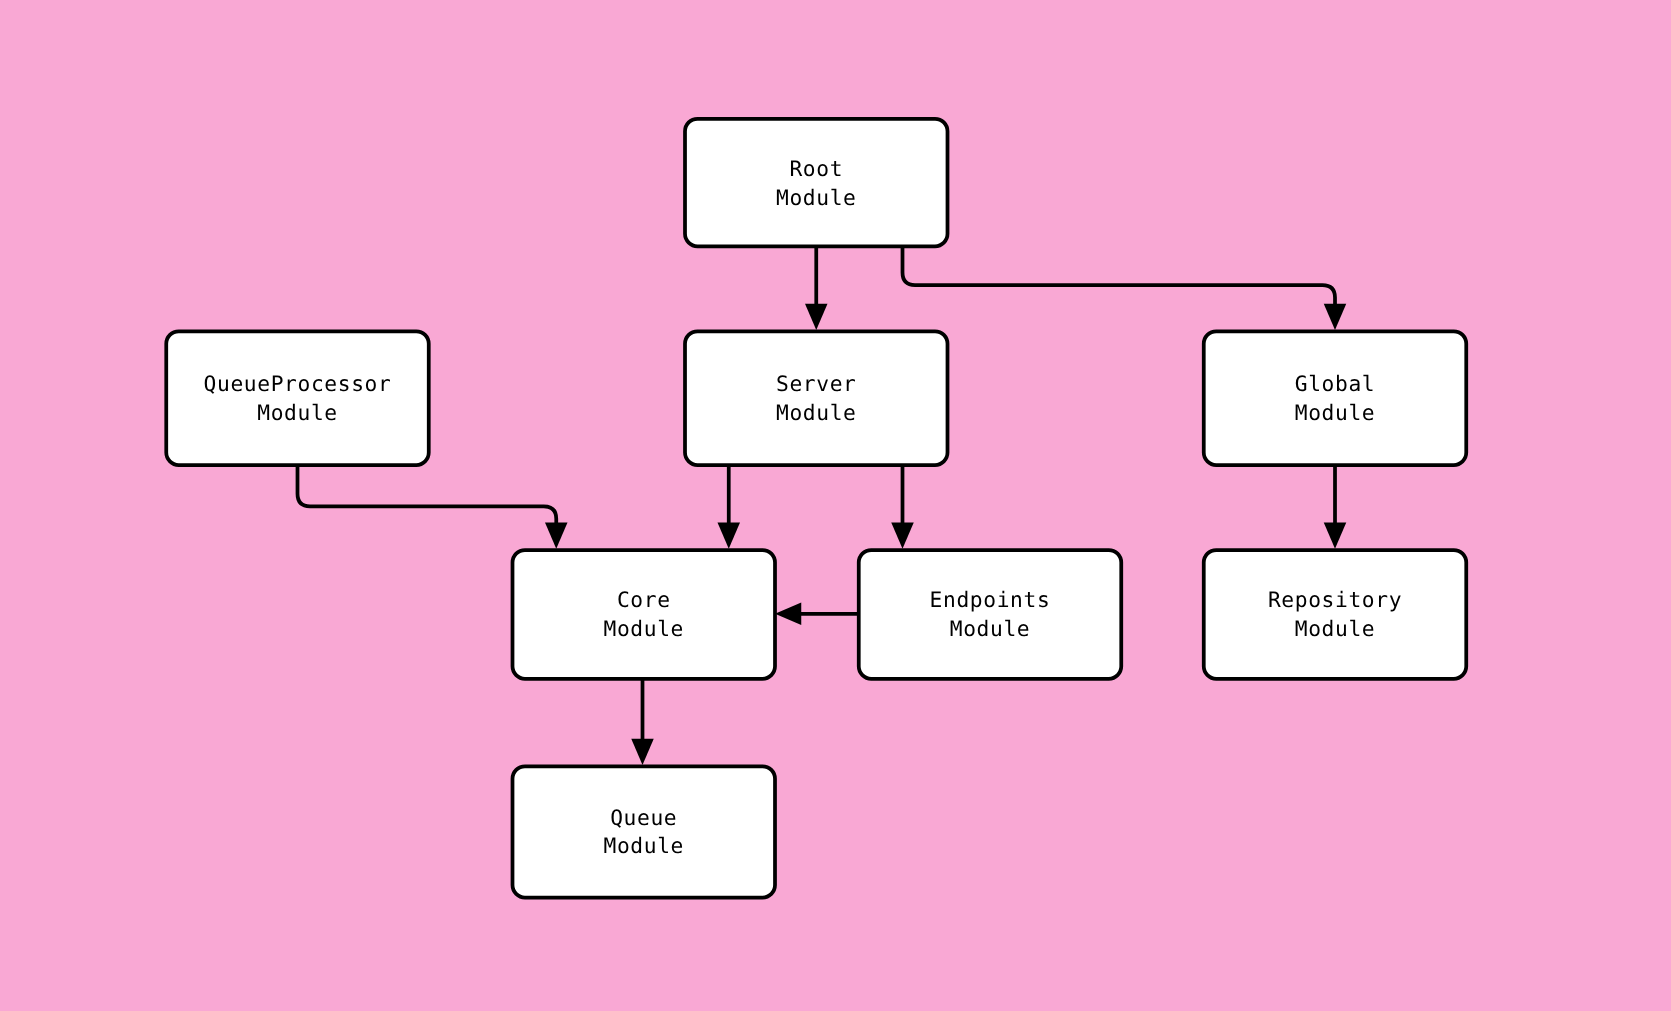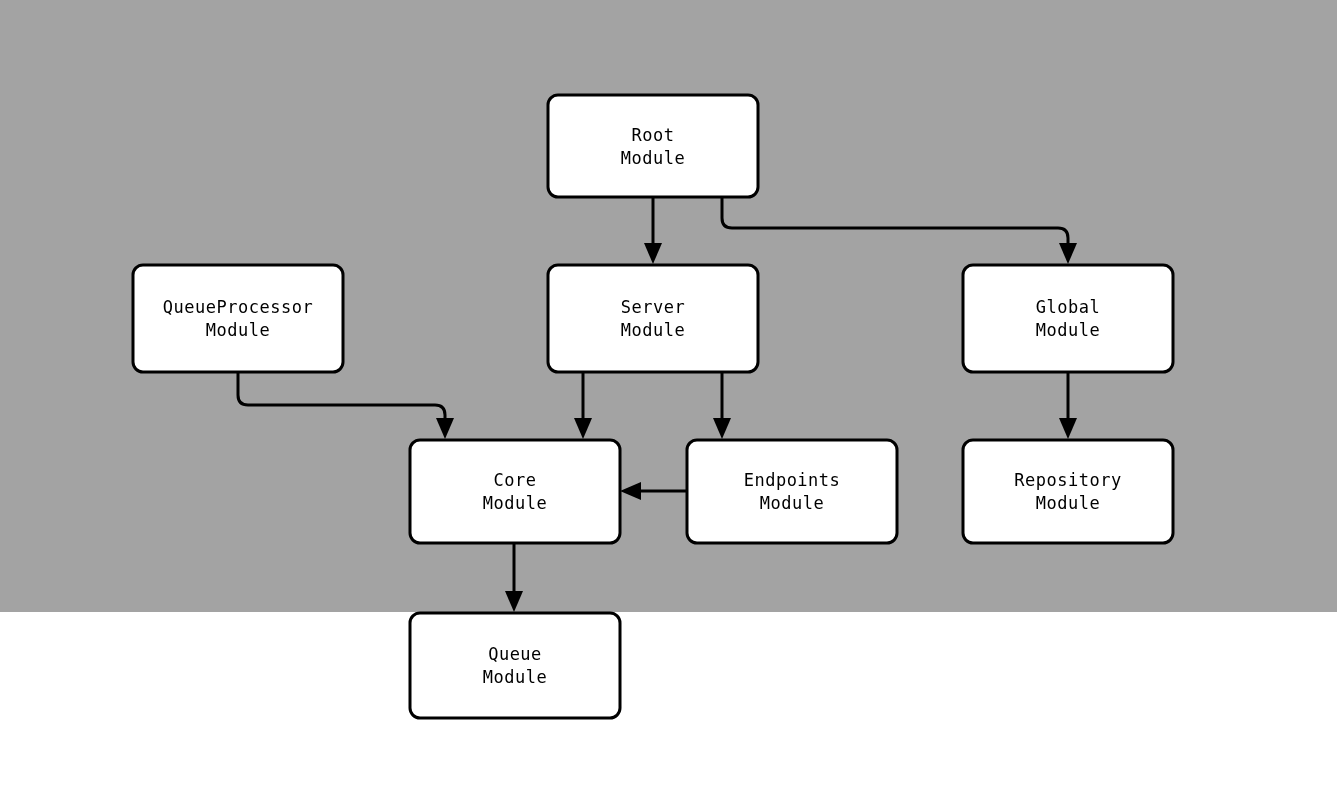--- a/index.html
+++ b/index.html
@@ -9,22 +9,22 @@
   }
   body {
     width: 1337px;
     height: 809px;
     overflow: hidden;
     font-family: "DejaVu Sans Mono", "Liberation Mono", monospace;
   }
   #diagram-root {
     position: relative;
     width: 1337px;
-    height: 612px;
-    background: #a3a3a3;
+    height: 809px;
+    background: #f9a8d4;
   }
   svg.diagram-canvas {
     display: block;
     width: 1337px;
     height: 809px;
   }
   .node-box {
     fill: #ffffff;
     stroke: #000000;
     stroke-width: 3;

